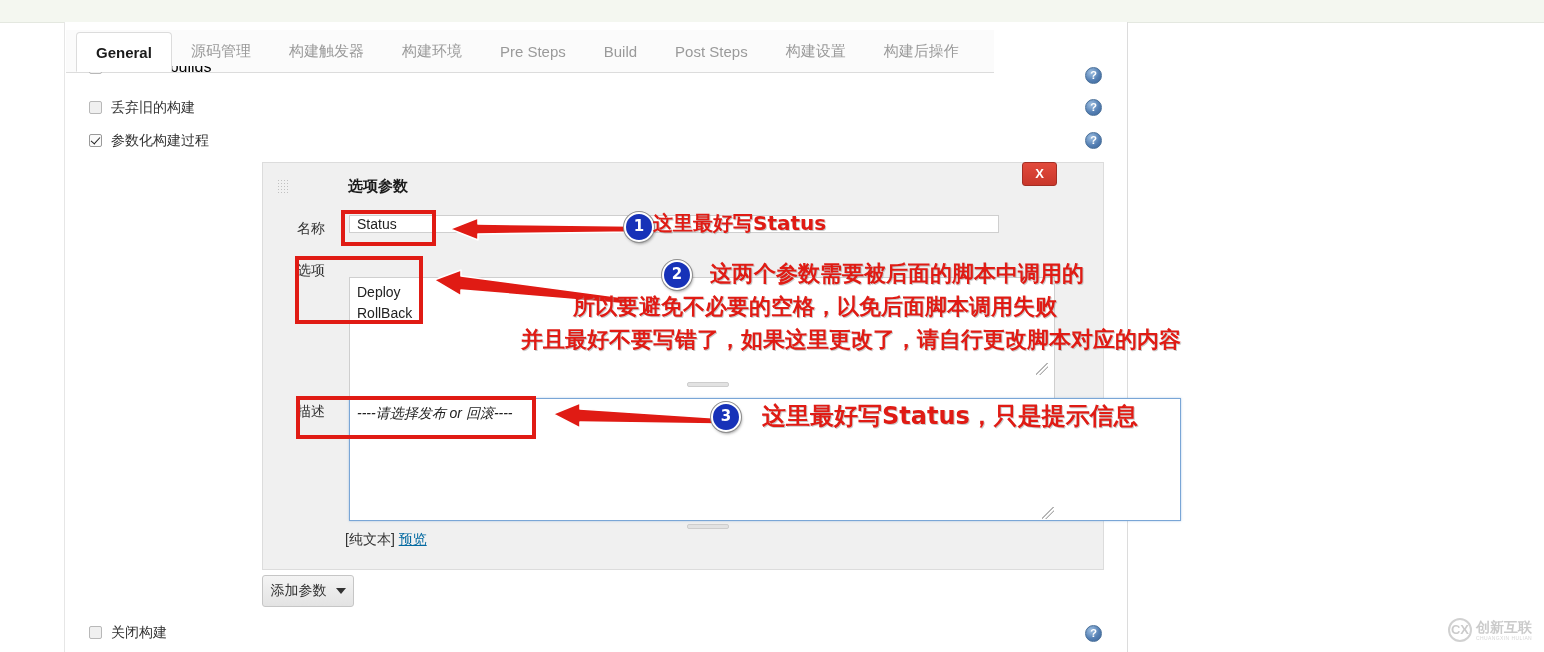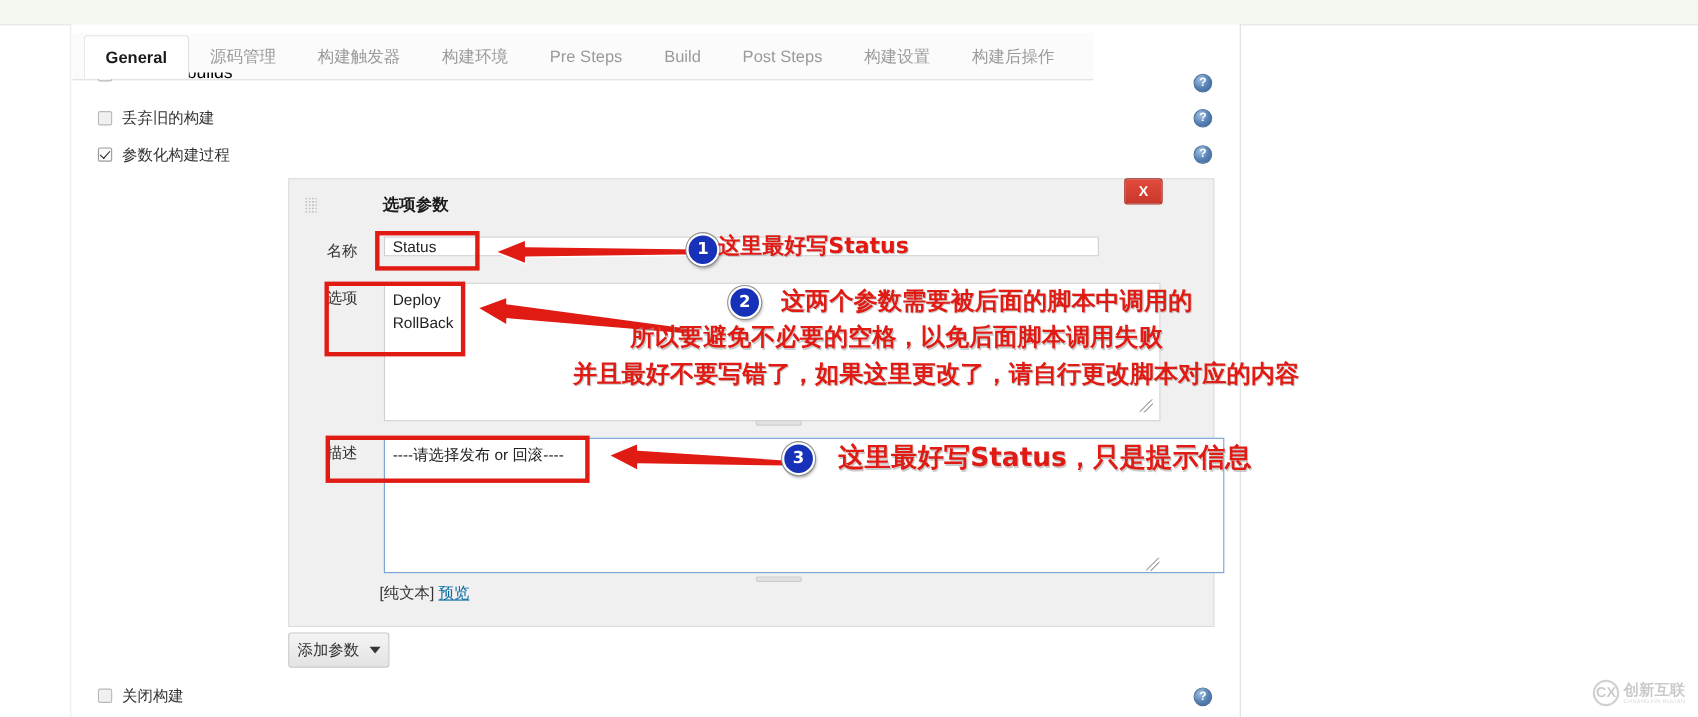--- a/index.html
+++ b/index.html
@@ -257,29 +257,29 @@
       <span>选项参数</span>
     </div>
 
     <div class="frow" style="left:34px; top:52px;">
       <span class="flabel">名称</span>
       <input class="finput" style="width: 650px; height: 18px;" value="Status">
     </div>
 
     <div class="frow" style="left:34px; top:94px;">
       <span class="flabel">选项</span>
-      <textarea class="ftext" style="width: 706px; height: 126px;">Deploy
+      <textarea class="ftext" style="width: 706px; height: 126px; margin-top: 20px;">Deploy
 RollBack</textarea>
     </div>
     <div class="resize-grip" style="left:773px; top:200px;"></div>
     <div class="hsplit" style="left:424px; top:219px; width:42px;"></div>
 
     <div class="frow" style="left:34px; top:235px;">
       <span class="flabel">描述</span>
-      <textarea class="ftext focused" style="width: 764px; height: 123px;">----请选择发布 or 回滚----</textarea>
+      <textarea class="ftext focused" style="width: 832px; height: 123px; font-style: italic;">----请选择发布 or 回滚----</textarea>
     </div>
     <div class="resize-grip" style="left:779px; top:344px;"></div>
     <div class="hsplit" style="left:424px; top:361px; width:42px;"></div>
 
     <div class="plain-line" style="left:82px; top:368px;">
       <span>[纯文本]</span>
       <a>预览</a>
     </div>
   </div>
 

